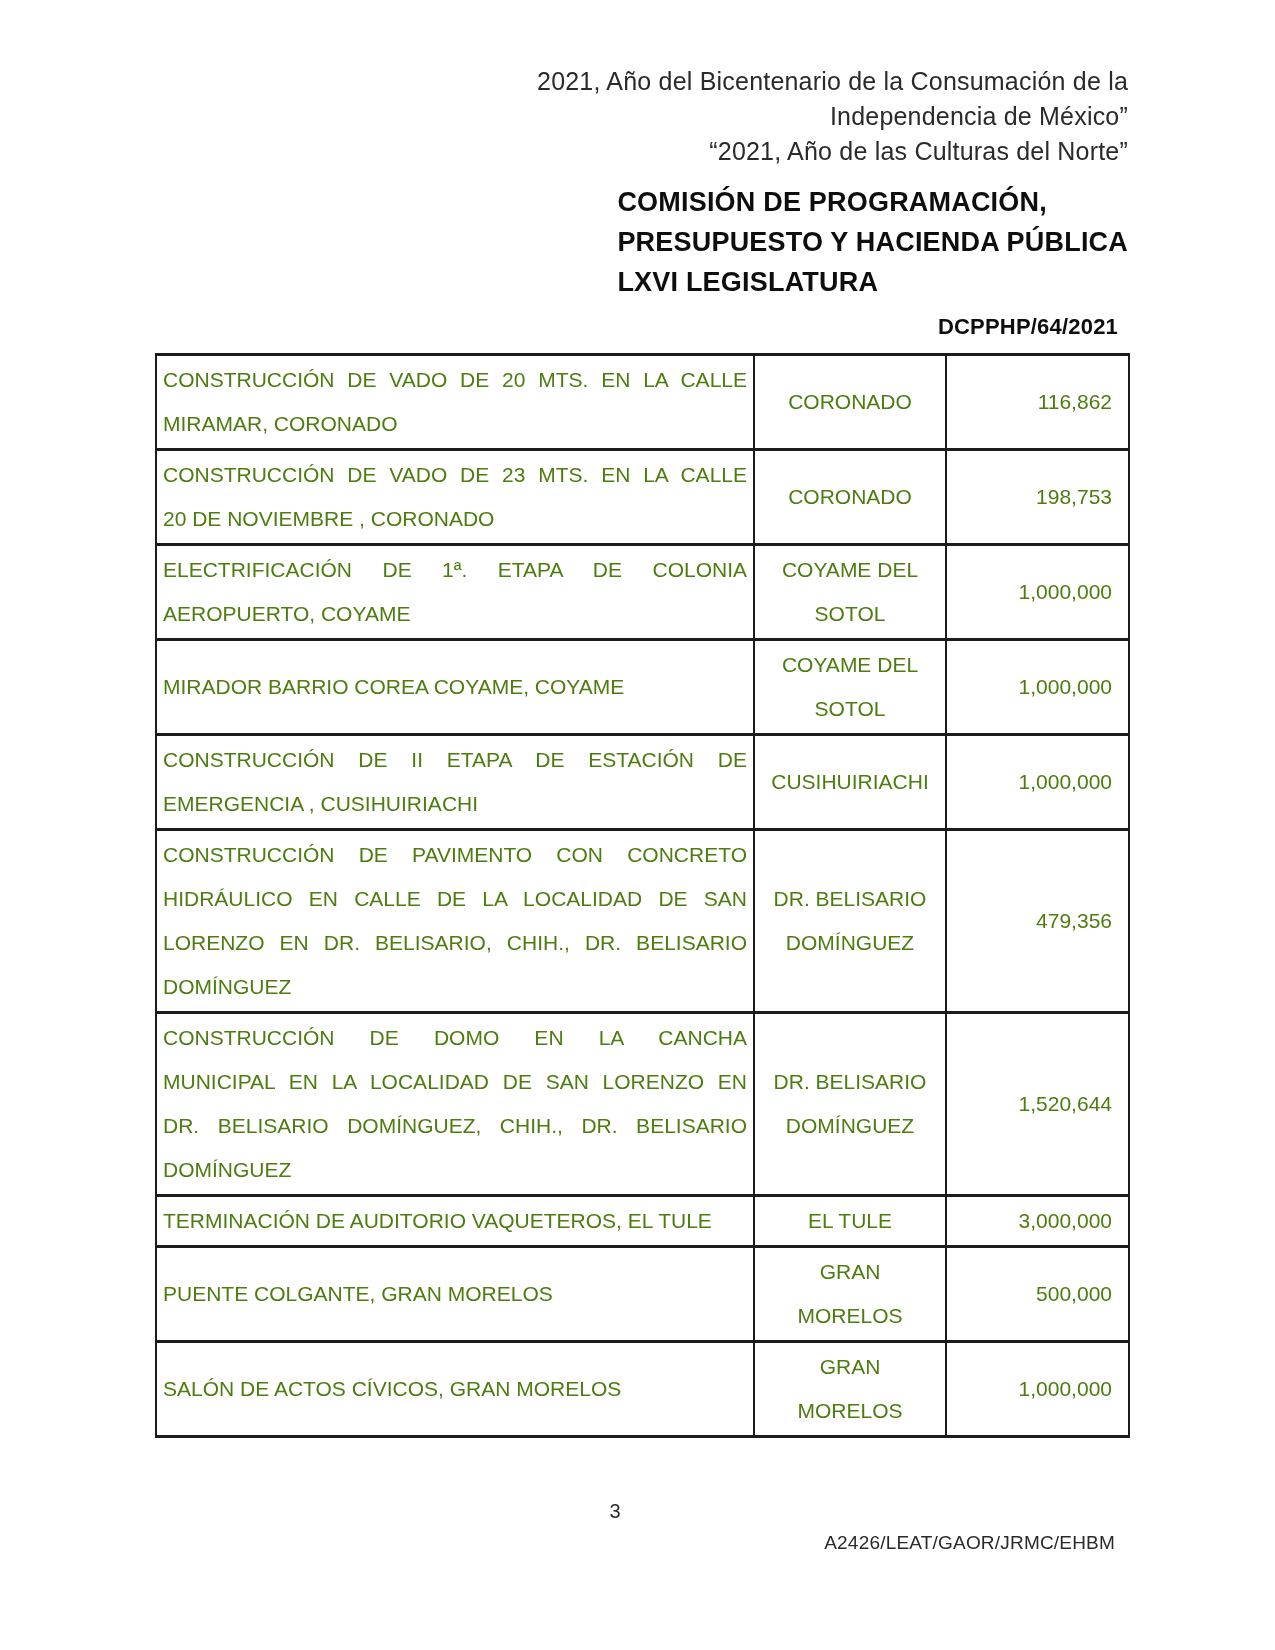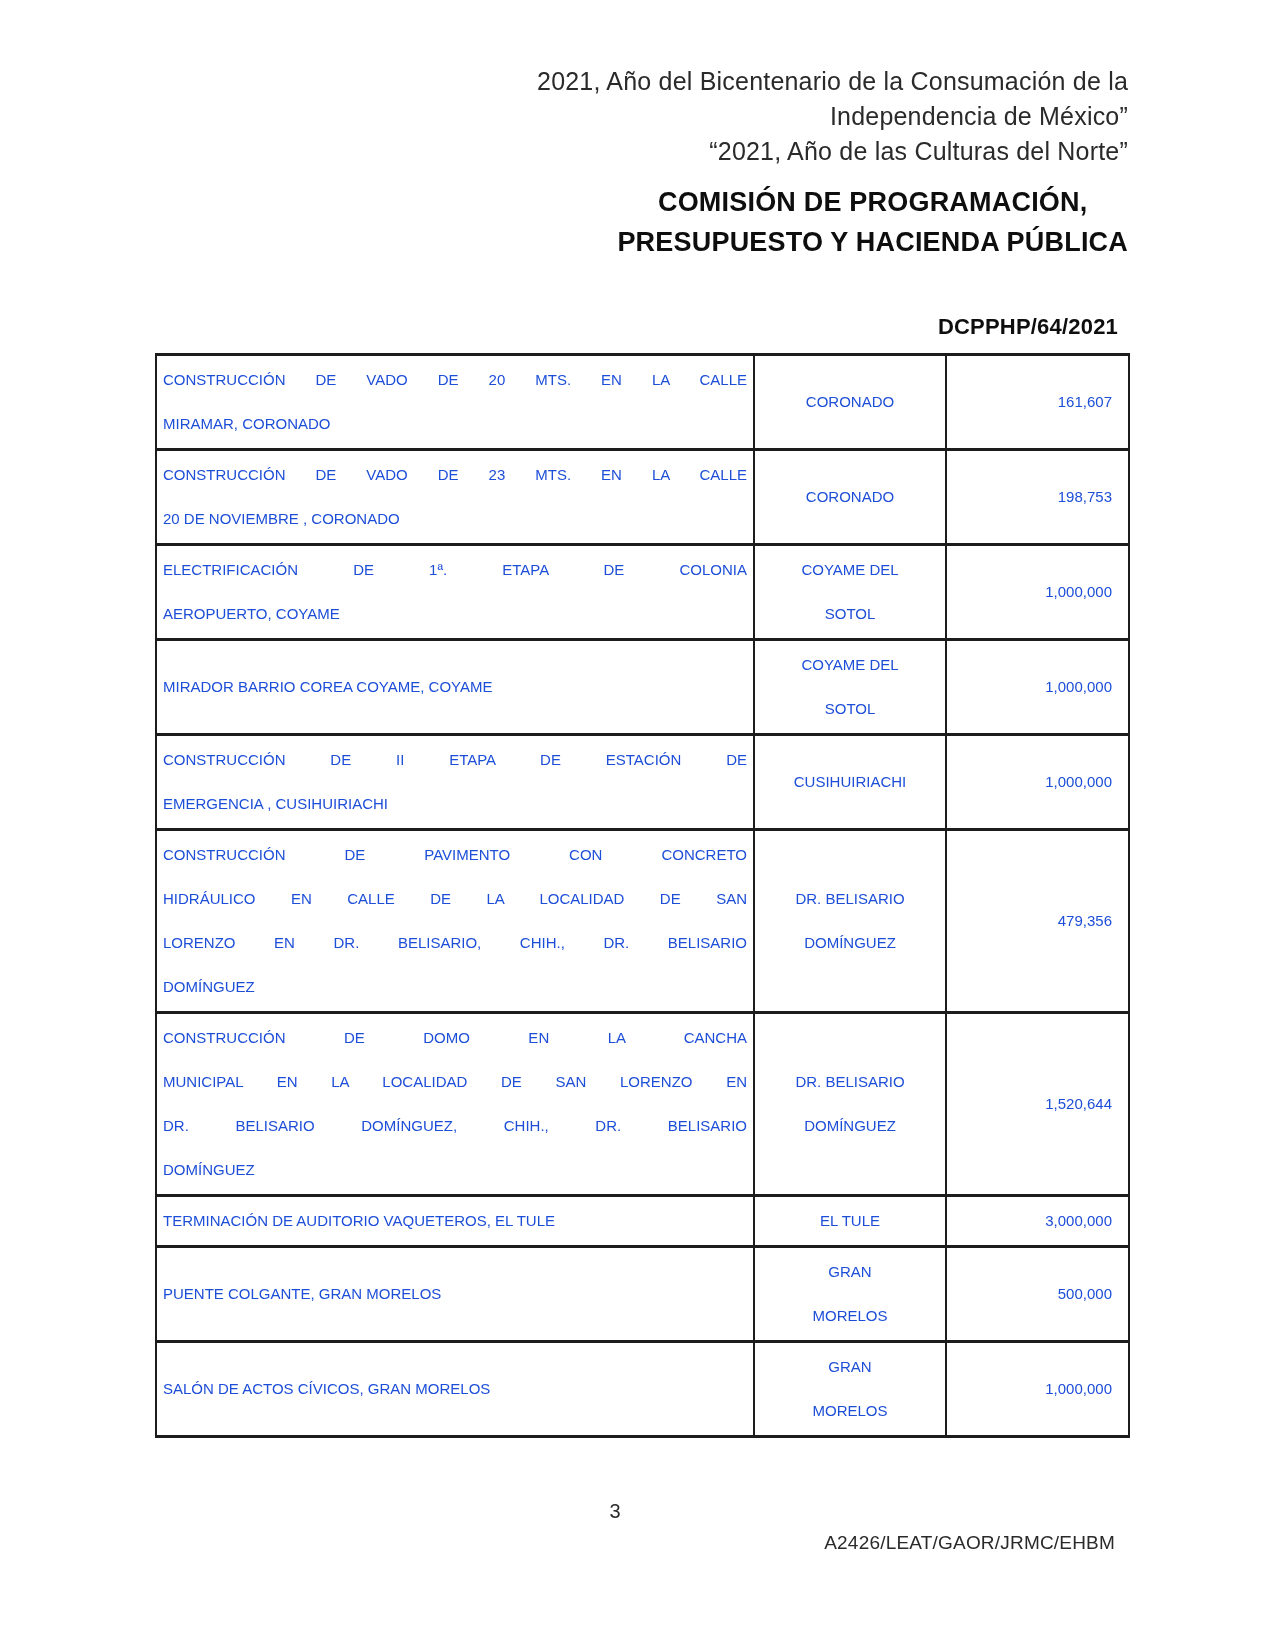--- a/index.html
+++ b/index.html
@@ -23,21 +23,21 @@
     text-align: right;
     font-size: 25px;
     line-height: 35px;
     letter-spacing: 0.2px;
     color: #2a2a2a;
   }
   .doc-title {
     position: absolute;
     top: 182px;
     right: 147px;
-    text-align: center;
+    text-align: left;
     font-size: 27px;
     font-weight: bold;
     line-height: 40px;
     letter-spacing: 0.2px;
     color: #0e0e0e;
   }
   .doc-number {
     position: absolute;
     top: 314px;
     right: 157px;
@@ -46,22 +46,22 @@
     letter-spacing: 0.2px;
     color: #0e0e0e;
   }
   table.projects-table {
     position: absolute;
     top: 353px;
     left: 155px;
     width: 973px;
     border-collapse: collapse;
     table-layout: fixed;
-    font-size: 15px;
-    color: #1d4ed8;
+    font-size: 21px;
+    color: #4d7c0f;
   }
   .projects-table td {
     border: 2px solid #1c1c1c;
     border-top-width: 3px;
     border-bottom-width: 3px;
     vertical-align: middle;
     padding: 2px 6px;
     line-height: 44px;
     overflow: hidden;
   }
@@ -102,40 +102,41 @@
 
   <div class="header-quotes">
     <div>2021, Año del Bicentenario de la Consumación de la</div>
     <div>Independencia de México”</div>
     <div>“2021, Año de las Culturas del Norte”</div>
   </div>
 
   <div class="doc-title">
     <div>COMISIÓN DE PROGRAMACIÓN,</div>
     <div>PRESUPUESTO Y HACIENDA PÚBLICA</div>
+    <div>LXVI LEGISLATURA</div>
   </div>
 
   <div class="doc-number">DCPPHP/64/2021</div>
 
   <table class="projects-table">
     <colgroup>
       <col style="width:598px">
       <col style="width:192px">
       <col style="width:183px">
     </colgroup>
     <tbody>
         <tr>
           <td class="desc-cell">
             <div class="jline">CONSTRUCCIÓN DE VADO DE 20 MTS. EN LA CALLE</div>
             <div class="jline last">MIRAMAR, CORONADO</div>
           </td>
           <td class="muni-cell">
             <div class="muni-line">CORONADO</div>
           </td>
-          <td class="amount-cell">161,607</td>
+          <td class="amount-cell">116,862</td>
         </tr>
         <tr>
           <td class="desc-cell">
             <div class="jline">CONSTRUCCIÓN DE VADO DE 23 MTS. EN LA CALLE</div>
             <div class="jline last">20 DE NOVIEMBRE , CORONADO</div>
           </td>
           <td class="muni-cell">
             <div class="muni-line">CORONADO</div>
           </td>
           <td class="amount-cell">198,753</td>

